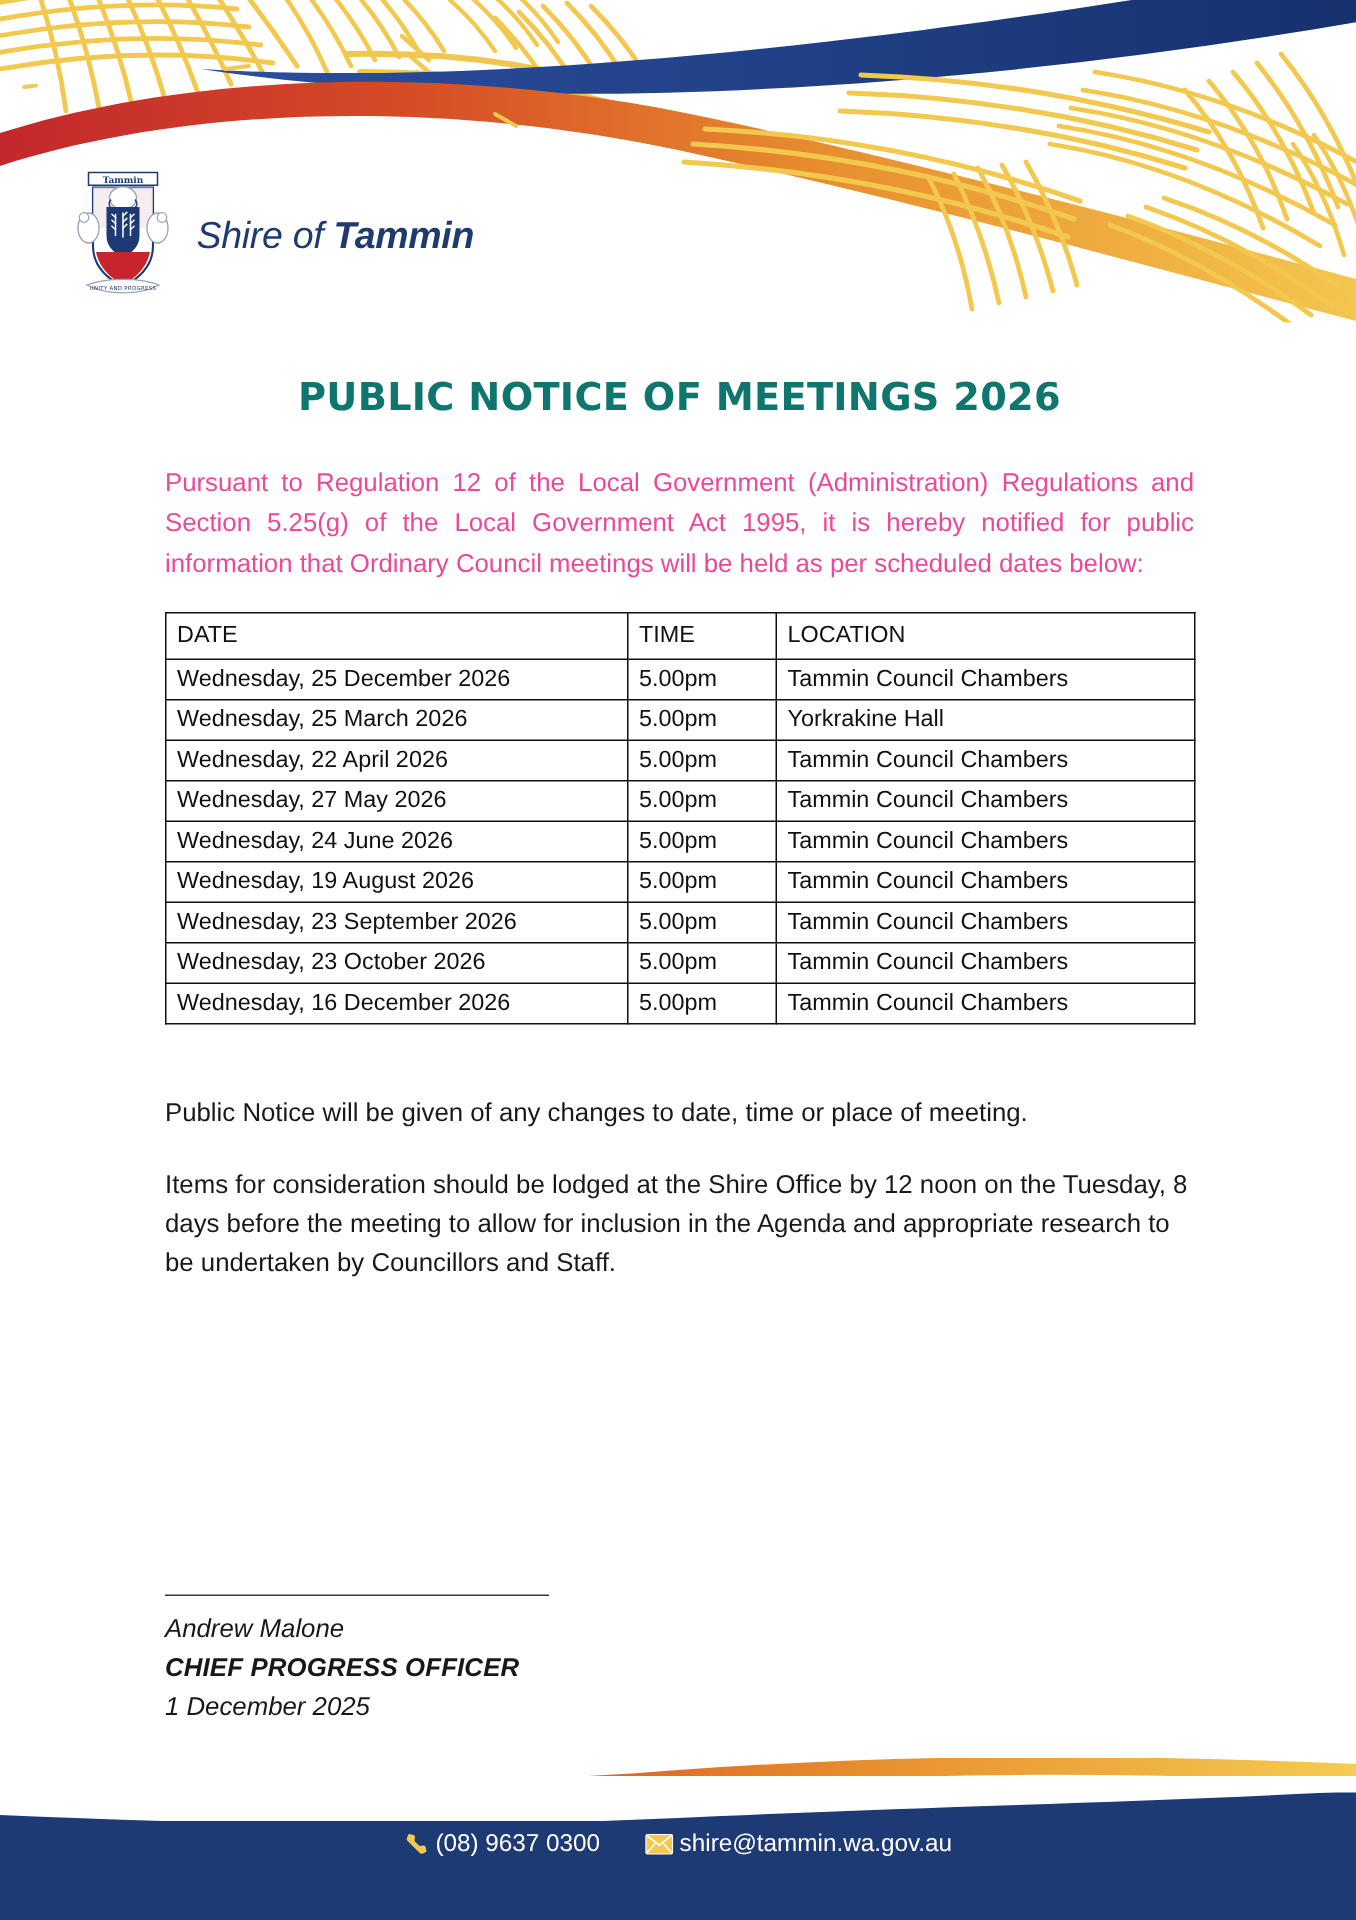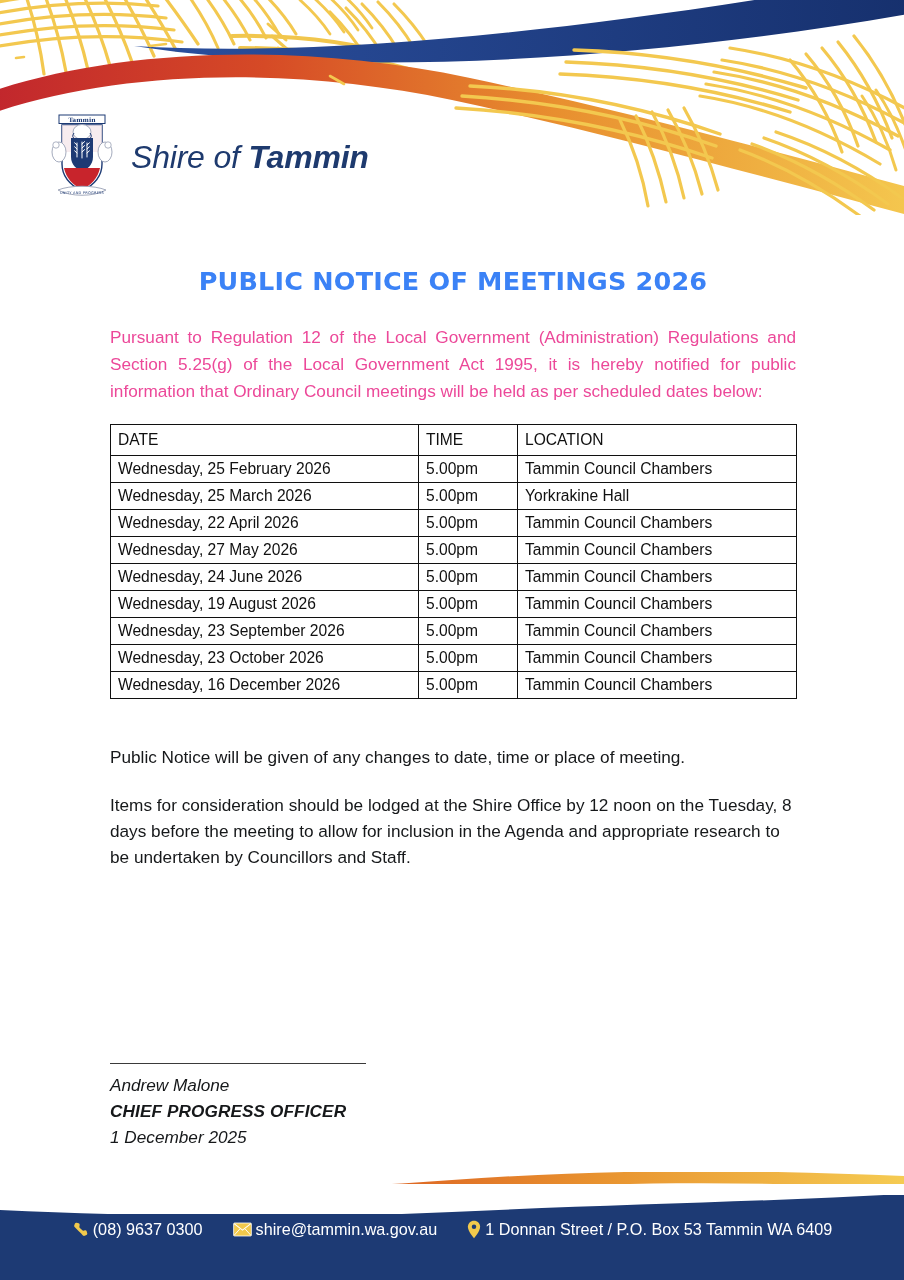--- a/index.html
+++ b/index.html
@@ -34,44 +34,44 @@
   .brand {
     position: absolute;
     top: 112px;
     left: 50px;
     display: flex;
     align-items: center;
     gap: 17px;
   }
   .crest { width: 64px; height: 90px; display: block; }
   .wordmark {
-    font-size: 32px;
+    font-size: 25px;
     line-height: 1;
     color: #1e3a6e;
     font-style: italic;
     letter-spacing: -0.2px;
     white-space: nowrap;
   }
   .wordmark .light { font-weight: 400; }
   .wordmark .heavy { font-weight: 700; }
 
   
   .content {
     position: absolute;
     top: 250px;
     left: 110px;
     width: 686px;
   }
   h1.notice-title {
-    margin: 16px 0 28px 0;
+    margin: 0 0 28px 0;
     text-align: center;
     font-size: 25.5px;
     font-weight: 700;
     letter-spacing: 0.2px;
-    color: #3b82f6;
+    color: #0f766e;
     font-family: "DejaVu Sans", sans-serif;
   }
   p.intro {
     margin: 0;
     font-size: 17.2px;
     line-height: 1.56;
     color: #ec4899;
     text-align: justify;
     text-justify: inter-word;
   }
@@ -377,21 +377,21 @@
       </colgroup>
       <thead>
         <tr>
           <th>DATE</th>
           <th>TIME</th>
           <th>LOCATION</th>
         </tr>
       </thead>
       <tbody>
         <tr>
-            <td>Wednesday, 25 February 2026</td>
+            <td>Wednesday, 25 December 2026</td>
             <td>5.00pm</td>
             <td>Tammin Council Chambers</td>
           </tr>
         <tr>
             <td>Wednesday, 25 March 2026</td>
             <td>5.00pm</td>
             <td>Yorkrakine Hall</td>
           </tr>
         <tr>
             <td>Wednesday, 22 April 2026</td>
@@ -469,23 +469,16 @@
         <span>(08) 9637 0300</span>
       </div>
       <div class="fitem">
         <svg width="19" height="15" viewBox="0 0 24 18">
           <rect x="0.8" y="0.8" width="22.4" height="16.4" rx="1.2" fill="#f2c94c" stroke="#ffffff" stroke-width="1"></rect>
           <path d="M1.4 1.6 L12 9.8 L22.6 1.6" fill="none" stroke="#ffffff" stroke-width="1.4"></path>
           <path d="M1.4 16.4 L8.6 8.4 M22.6 16.4 L15.4 8.4" fill="none" stroke="#ffffff" stroke-width="1.2"></path>
         </svg>
         <span>shire@tammin.wa.gov.au</span>
       </div>
-      <div class="fitem">
-        <svg width="14" height="19" viewBox="0 0 16 22">
-          <path fill="#f2c94c" d="M8 0.8 C4 0.8 0.9 3.9 0.9 7.9 C0.9 13.2 8 21.2 8 21.2 C8 21.2 15.1 13.2 15.1 7.9 C15.1 3.9 12 0.8 8 0.8 Z"></path>
-          <circle cx="8" cy="7.8" r="2.6" fill="#1d3a74"></circle>
-        </svg>
-        <span>1 Donnan Street / P.O. Box 53 Tammin WA 6409</span>
-      </div>
     </div>
   </div>
 
 </div>
 
 </body></html>

